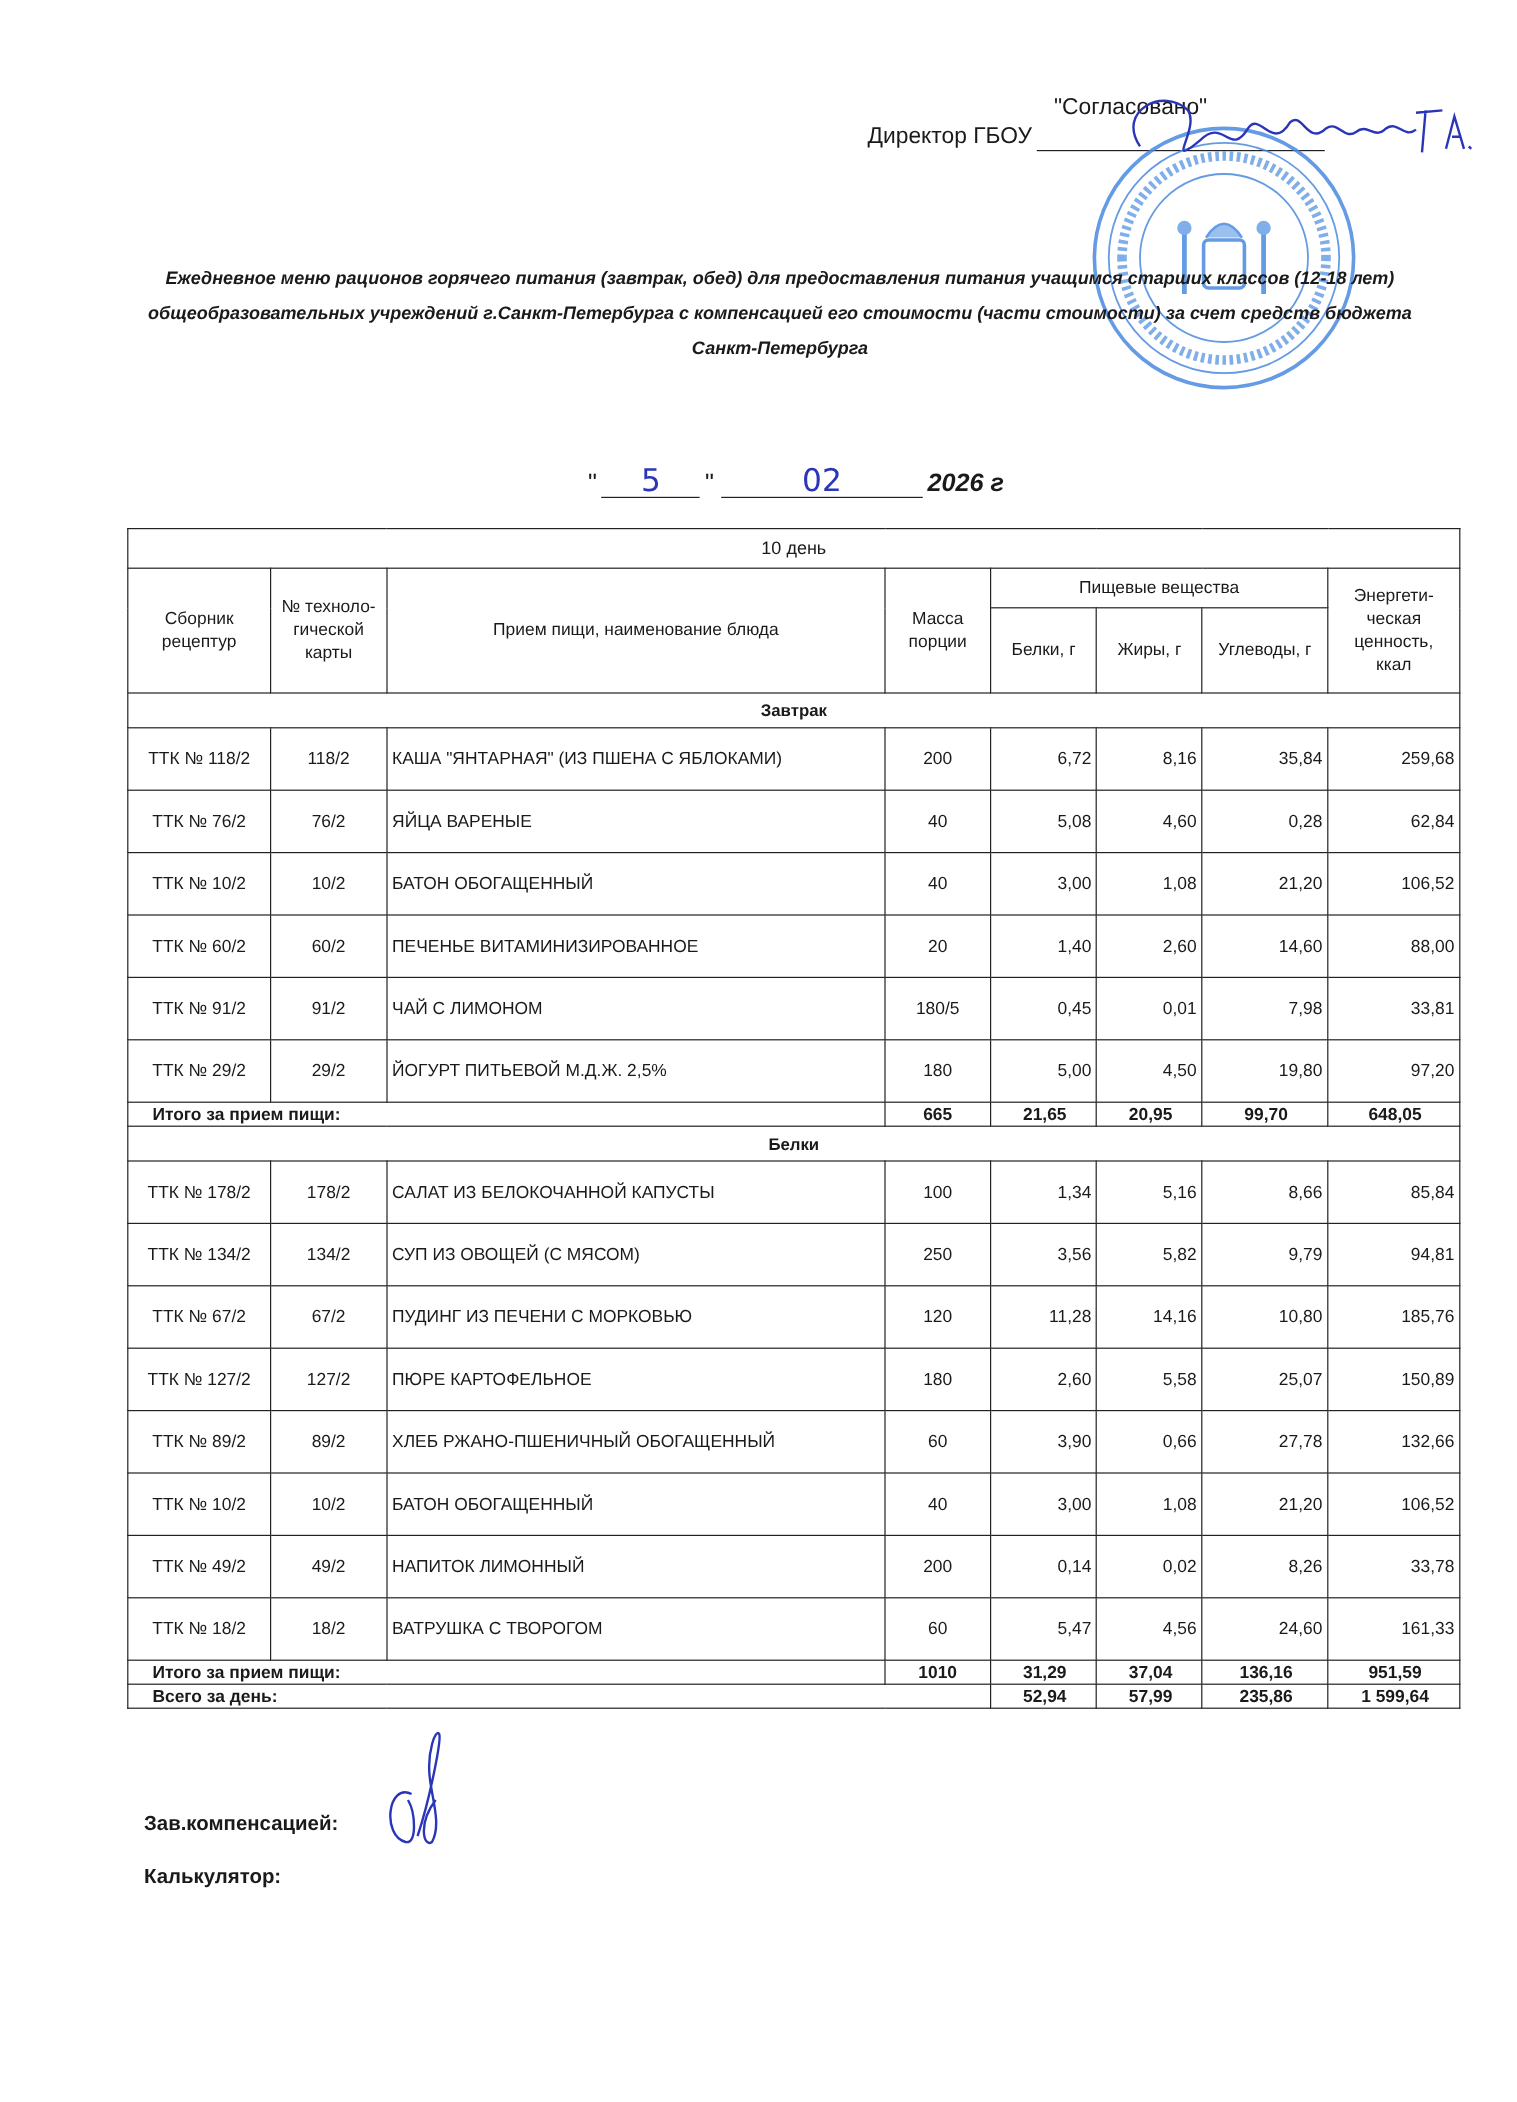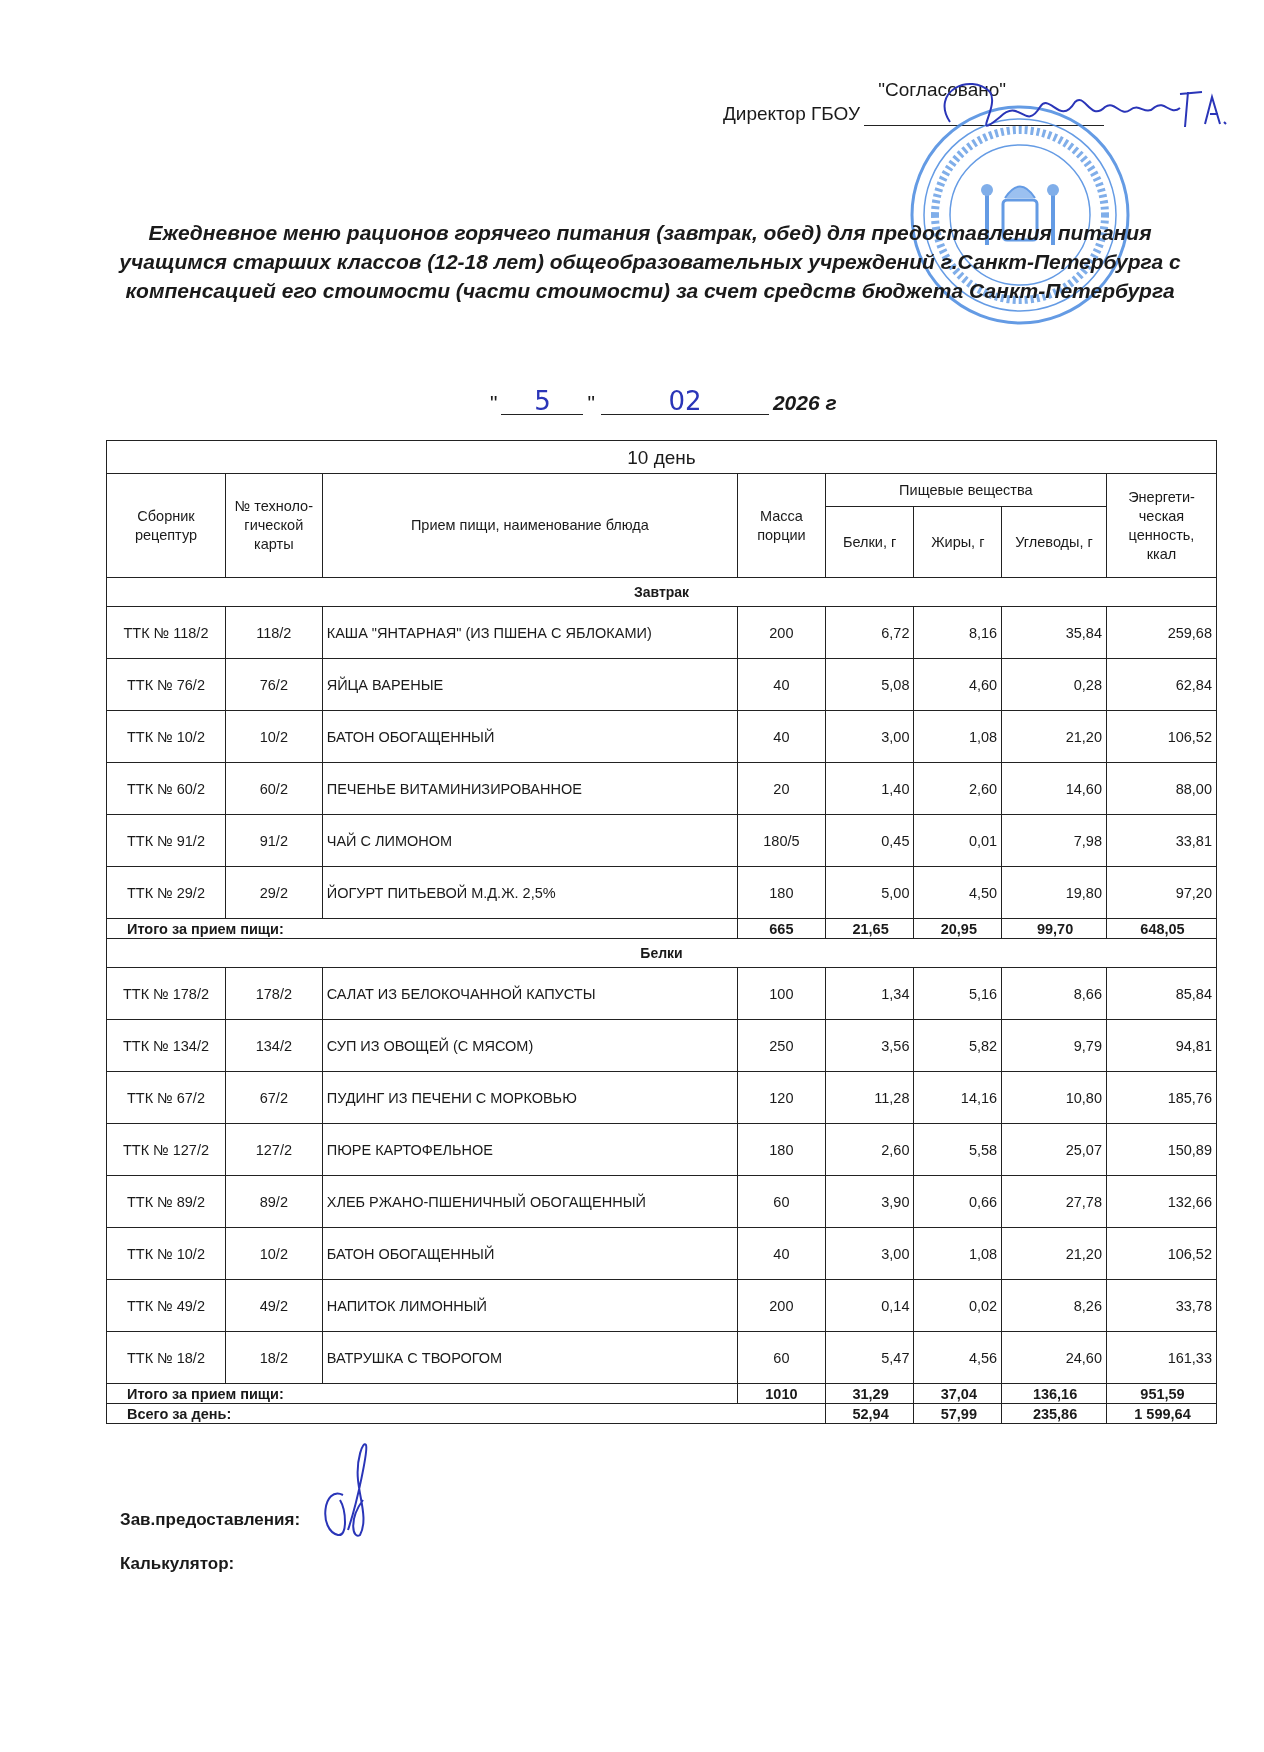--- a/index.html
+++ b/index.html
@@ -5,32 +5,32 @@
   html, body { margin: 0; padding: 0; background: #ffffff; }
   body { width: 1264px; height: 1752px; position: relative; overflow: hidden;
          font-family: "Liberation Sans", sans-serif; color: #1a1a1a; }
   .approve { position: absolute; right: 160px; top: 78px; text-align: right; font-size: 19px; line-height: 24px; }
   .approve .line1 { padding-right: 98px; }
   .approve .line2 { display: flex; align-items: flex-end; justify-content: space-between; }
   .approve .sigline { display: inline-block; width: 240px; border-bottom: 1.5px solid #222; margin-left: 4px; height: 22px; }
   .sig-director { position: absolute; left: 930px; top: 72px; width: 300px; height: 80px; }
   .stamp { position: absolute; left: 905px; top: 100px; width: 230px; height: 230px; opacity: .85; }
   .title { position: absolute; left: 100px; width: 1100px; top: 218px; text-align: center;
-           font-weight: bold; font-style: italic; font-size: 21px; line-height: 29px; }
+           font-weight: bold; font-style: italic; font-size: 15px; line-height: 29px; }
   .dateline { position: absolute; left: 490px; top: 388px; font-size: 21px; font-weight: bold; font-style: italic; display: flex; align-items: flex-end; }
   .dateline .q { font-weight: normal; font-style: normal; }
   .dateline .blank { display: inline-block; border-bottom: 1.5px solid #222; text-align: center;
                      font-family: "DejaVu Sans", sans-serif; font-style: normal; font-weight: normal;
                      color: #2a35b8; font-size: 26px; line-height: 26px; }
   .dateline .b1 { width: 82px; margin: 0 4px; }
   .dateline .b2 { width: 168px; margin: 0 4px 0 6px; }
   table.menu { position: absolute; left: 106px; top: 440px; width: 1111px; border-collapse: collapse; font-size: 14.5px; table-layout: fixed; }
   table.menu td, table.menu th { border: 1.5px solid #222; padding: 0 6px; }
   table.menu th { font-weight: normal; text-align: center; line-height: 19px; }
-  .r-day th { height: 32px; font-size: 19px; font-weight: bold; }
+  .r-day th { height: 32px; font-size: 15px; font-weight: bold; }
   .r-head1 th { height: 32px; }
   .r-head2 th { height: 70px; }
   .r-sec td { height: 28px; text-align: center; font-weight: bold; font-size: 14px; }
   .r-item td { height: 51px; }
   .c-src, .c-card, .c-mass { text-align: center; }
   .c-name { text-align: left; padding-left: 4px !important; }
   .c-num { text-align: right; padding-right: 4px !important; }
   .r-total td { height: 19px; font-weight: bold; font-size: 14.5px; text-align: center; }
   .r-total .lbl { text-align: left; padding-left: 20px; }
   .footer { position: absolute; left: 120px; font-size: 17px; font-weight: bold; }
@@ -275,14 +275,14 @@
         <td class="c-num">235,86</td>
         <td class="c-num">1 599,64</td>
       </tr>
     </tbody>
 </table>
 
 <svg class="sig-prod" viewBox="0 0 70 100">
   <path d="M25 55 C 5 45, 0 90, 20 95 C 30 97, 28 70, 22 60 M30 90 C 40 60, 50 10, 48 5 C 45 0, 38 20, 40 40 C 42 60, 50 80, 42 95 C 35 100, 30 80, 45 60" fill="none" stroke="#2a35b8" stroke-width="2"></path>
 </svg>
 
-<div class="footer f1">Зав.предоставления:</div>
+<div class="footer f1">Зав.компенсацией:</div>
 <div class="footer f2">Калькулятор:</div>
 
 </body></html>

